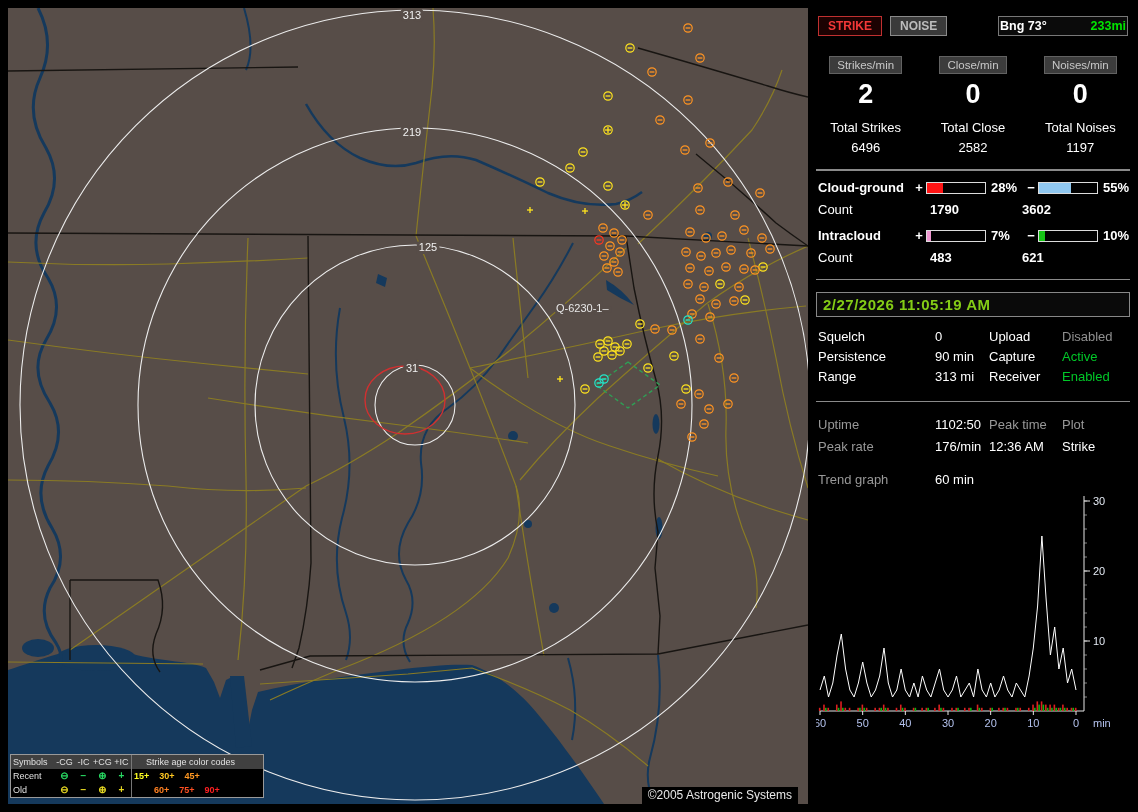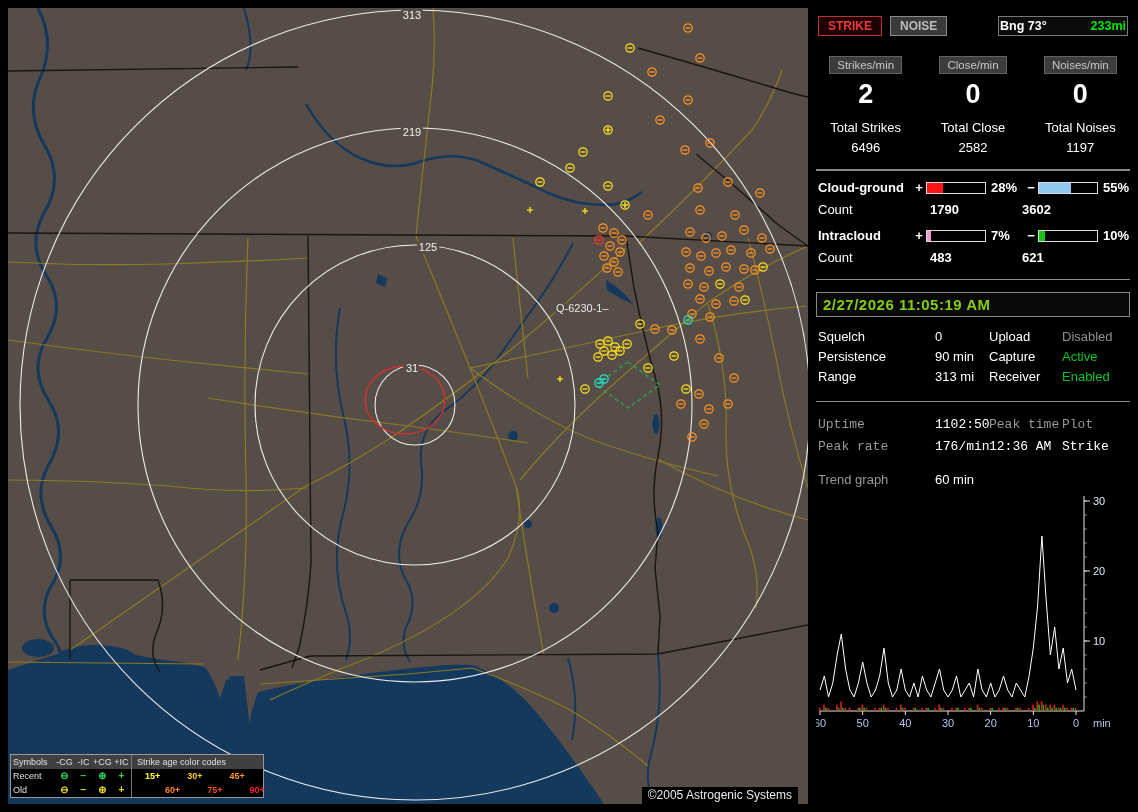--- a/index.html
+++ b/index.html
@@ -4,22 +4,22 @@
 <style>
   html,body{margin:0;padding:0;background:#000;}
   body{width:1138px;height:812px;position:relative;font-family:"Liberation Sans",sans-serif;color:#fff;overflow:hidden;}
   .map{position:absolute;left:8px;top:8px;width:800px;height:796px;background:#574d48;overflow:hidden;}
   .map svg{display:block;}
   .legend{position:absolute;left:2px;top:746px;width:252px;background:#000;border:1px solid #999;color:#e0e0e0;font-size:9px;line-height:14px;}
   .lg-row{display:grid;grid-template-columns:42px 19px 19px 19px 19px 1fr;align-items:center;padding:0 2px;}
   .lg-head{background:#404040;}
   .lg-sym{text-align:center;font-size:10px;font-weight:bold;}
   .lg-col{text-align:center;}
-  .lg-ages{display:flex;gap:27px;border-left:1px solid #777;padding-left:13px;font-weight:bold;}
-  .lg-title{border-left:1px solid #777;padding-left:5px;}
+  .lg-ages{display:flex;gap:10px;border-left:1px solid #777;padding-left:2px;font-weight:bold;}
+  .lg-title{border-left:1px solid #777;padding-left:14px;}
   .copyright{position:absolute;right:10px;bottom:0;background:#000;color:#e8e8e8;font-size:12px;padding:1px 6px 2px 6px;}
 
   .panel{position:absolute;left:812px;top:8px;width:322px;height:796px;background:#000;font-size:13px;}
   .toprow{display:flex;align-items:center;padding:8px 6px 0 6px;}
   .btn-strike{background:#1c0202;border:1px solid #c03030;color:#f23838;font-weight:bold;font-size:12px;padding:2px 9px;font-family:inherit;cursor:pointer;}
   .btn-noise{margin-left:8px;background:#3a3a3a;border:1px solid #8a8a8a;color:#bcbcbc;font-weight:bold;font-size:12px;padding:2px 9px;font-family:inherit;cursor:pointer;}
   .bng-box{margin-left:auto;width:126px;background:#0b0b0b;border:1px solid #787878;display:flex;justify-content:space-between;align-items:center;padding:2px 1px;font-weight:bold;font-size:12.5px;}
   .counters{display:grid;grid-template-columns:1fr 1fr 1fr;text-align:center;margin-top:20px;}
   .chip{display:inline-block;background:#3c3c3c;border:1px solid #626262;color:#c8c8c8;font-size:11.5px;padding:2px 7px;}
   .bigval{font-size:27px;font-weight:bold;margin-top:5px;}
@@ -30,21 +30,21 @@
   .sep2{border-top:1px solid #8a8a8a;margin:0 4px 9px 4px;}
   .dist-row{display:grid;grid-template-columns:94px 14px 60px 38px 14px 60px auto;align-items:center;margin:0 0 7px 6px;font-weight:bold;}
   .bar{display:inline-block;height:10px;border:1px solid #dcdcdc;background:#000;overflow:hidden;}
   .bar-fill{display:block;height:100%;width:0;}
   .pct{padding-left:5px;}
   .sign{text-align:center;}
   .count-row{display:grid;grid-template-columns:112px 92px auto;margin:0 0 11px 6px;}
   .count-row .cnt{font-weight:bold;}
   .dtbox{margin:12px 4px 10px 4px;border:1px solid #888;background:#0a0a0a;padding:3px 6px;font-size:15px;font-weight:bold;letter-spacing:0.5px;}
   .status-grid{display:grid;grid-template-columns:117px 54px 73px auto;margin:4px 6px;line-height:20px;}
-  .stats2-grid{display:grid;grid-template-columns:117px 54px 73px auto;margin:12px 6px 0 6px;line-height:22px;font-family:Liberation Mono, monospace;}
+  .stats2-grid{display:grid;grid-template-columns:117px 54px 73px auto;margin:12px 6px 0 6px;line-height:22px;}
   .gray{color:#989898;}
   .trend-row{display:grid;grid-template-columns:117px auto;margin:14px 6px 0 6px;}
   #trend-svg{display:block;margin:6px 0 0 4px;background:#000;}
 </style>
 </head>
 <body>
 
 <div class="map">
   <svg id="map-svg" viewBox="0 0 800 796" width="800" height="796">
     <rect width="800" height="796" fill="#574d48"></rect>

